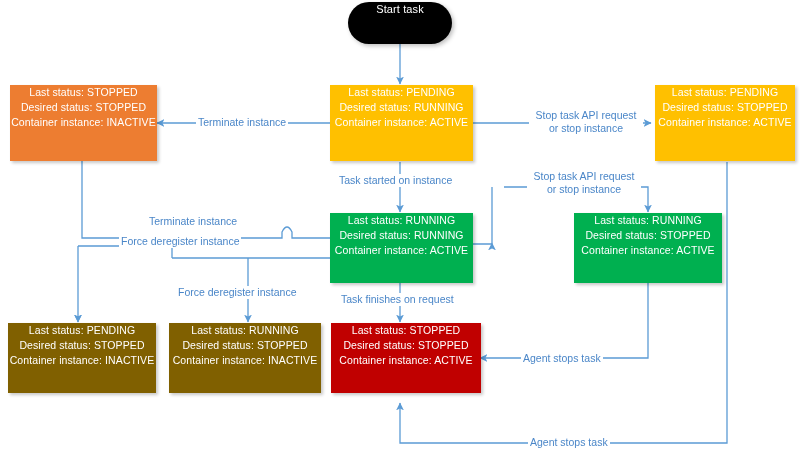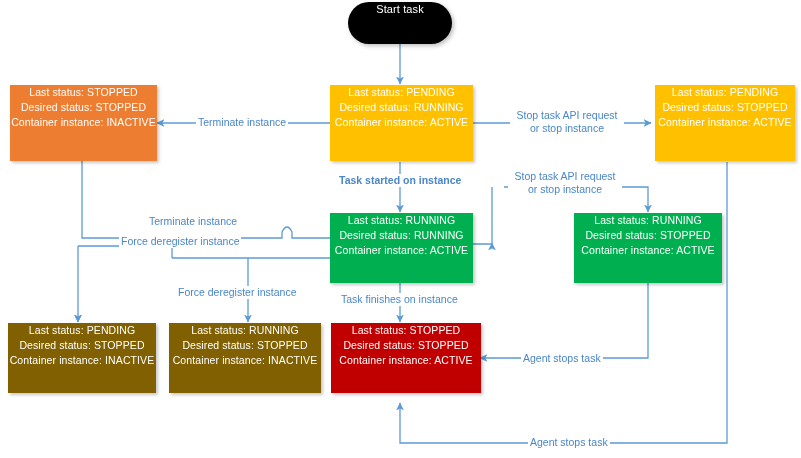--- a/index.html
+++ b/index.html
@@ -15,21 +15,21 @@
         box-shadow:2px 2px 3px rgba(0,0,0,.22);}
   .node .lines{display:block;}
   .node .lines span{display:block;white-space:nowrap;}
 
   .start{border-radius:24px;background:#000000;font-size:11px;
          box-shadow:2px 2px 4px rgba(0,0,0,.25);}
 
   .lbl{position:absolute;color:#4a86c8;font-size:10.5px;
        line-height:13px;text-align:center;white-space:nowrap;
        background:#ffffff;padding:0 2px;}
-  .lbl.two{white-space:normal;}
+  .lbl.two{white-space:normal;margin-left:19px;}
 </style>
 </head>
 <body>
 
 <div id="canvas">
 
   <svg id="wires" viewBox="0 0 801 458">
     <defs>
       <marker id="ah" markerWidth="9" markerHeight="9" refX="7.4" refY="4.5" orient="auto" markerUnits="userSpaceOnUse">
         <path d="M0,0.6 L8,4.5 L0,8.4 L2,4.5 Z" fill="#5B9BD5"></path>
@@ -140,32 +140,32 @@
     </span>
   </div>
 
   <div class="lbl" style="left:196px;top:116px;">Terminate instance</div>
 
   <div class="lbl two" style="left:510px;top:109px;width:110px;">
     <span>Stop task API request</span><br>
     <span>or stop instance</span>
   </div>
 
-  <div class="lbl" style="left:337px;top:174px;font-weight:bold;">Task started on instance</div>
+  <div class="lbl" style="left:337px;top:174px;">Task started on instance</div>
 
   <div class="lbl two" style="left:508px;top:170px;width:110px;">
     <span>Stop task API request</span><br>
     <span>or stop instance</span>
   </div>
 
   <div class="lbl" style="left:147px;top:215px;">Terminate instance</div>
 
   <div class="lbl" style="left:119px;top:235px;">Force deregister instance</div>
 
   <div class="lbl" style="left:176px;top:286px;">Force deregister instance</div>
 
-  <div class="lbl" style="left:339px;top:293px;">Task finishes on instance</div>
+  <div class="lbl" style="left:339px;top:293px;">Task finishes on request</div>
 
   <div class="lbl" style="left:521px;top:352px;">Agent stops task</div>
 
   <div class="lbl" style="left:528px;top:436px;">Agent stops task</div>
 
 </div>
 
 </body></html>

